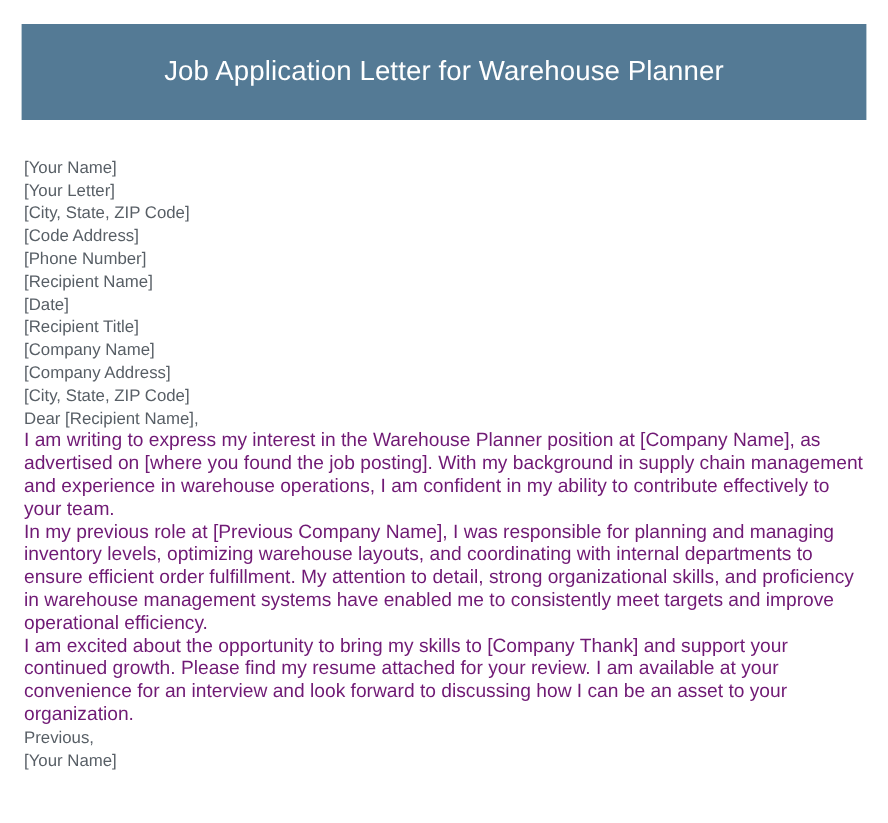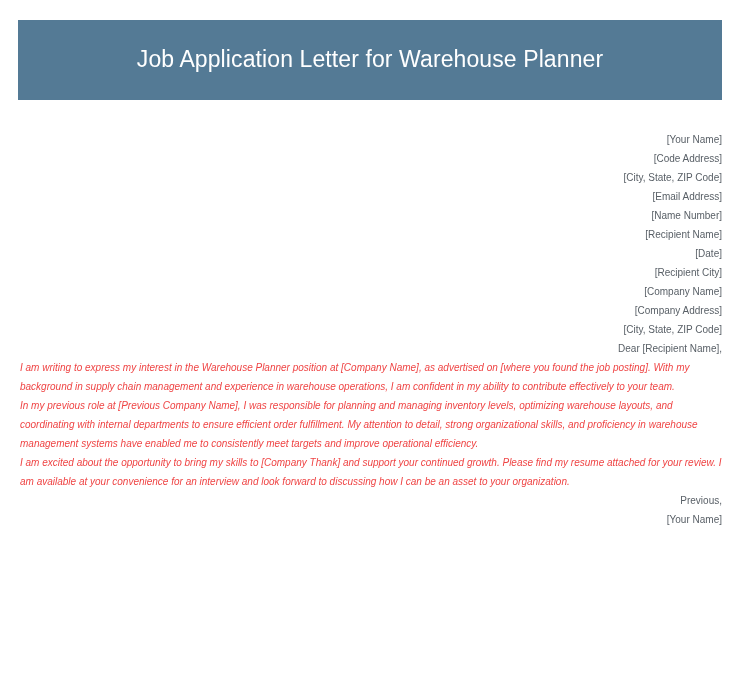--- a/index.html
+++ b/index.html
@@ -55,57 +55,55 @@
     color: #585f66;
     font-family: "Liberation Sans", sans-serif;
     font-size: 15px;
     line-height: 19px;
     text-align: left;
   }
 
   .letter-line {
     margin: 0;
     padding: 0;
-    font-size: 10px;
+    font-size: 14px;
     line-height: 19px;
     color: #585f66;
     white-space: pre-wrap;
-    text-align: right;
   }
 
   .letter-para {
     margin: 0;
     padding: 0;
-    font-size: 10px;
+    font-size: 16px;
     line-height: 19px;
-    color: #ef4444;
+    color: #701a75;
     text-align: left;
-    font-style: italic;
   }
 </style>
 </head>
 <body>
 
 <div class="page">
 
   <div class="header-banner">
     <div class="header-title">Job Application Letter for Warehouse Planner</div>
   </div>
 
   <div class="letter-body">
 
     <div>
       <div class="letter-line">[Your Name]</div>
+      <div class="letter-line">[Your Letter]</div>
+      <div class="letter-line">[City, State, ZIP Code]</div>
       <div class="letter-line">[Code Address]</div>
-      <div class="letter-line">[City, State, ZIP Code]</div>
-      <div class="letter-line">[Email Address]</div>
-      <div class="letter-line">[Name Number]</div>
+      <div class="letter-line">[Phone Number]</div>
       <div class="letter-line">[Recipient Name]</div>
       <div class="letter-line">[Date]</div>
-      <div class="letter-line">[Recipient City]</div>
+      <div class="letter-line">[Recipient Title]</div>
       <div class="letter-line">[Company Name]</div>
       <div class="letter-line">[Company Address]</div>
       <div class="letter-line">[City, State, ZIP Code]</div>
     </div>
 
     <div class="letter-line">Dear [Recipient Name],</div>
 
     <p class="letter-para">I am writing to express my interest in the Warehouse Planner position at [Company Name], as advertised on [where you found the job posting]. With my background in supply chain management and experience in warehouse operations, I am confident in my ability to contribute effectively to your team.</p>
 
     <p class="letter-para">In my previous role at [Previous Company Name], I was responsible for planning and managing inventory levels, optimizing warehouse layouts, and coordinating with internal departments to ensure efficient order fulfillment. My attention to detail, strong organizational skills, and proficiency in warehouse management systems have enabled me to consistently meet targets and improve operational efficiency.</p>

